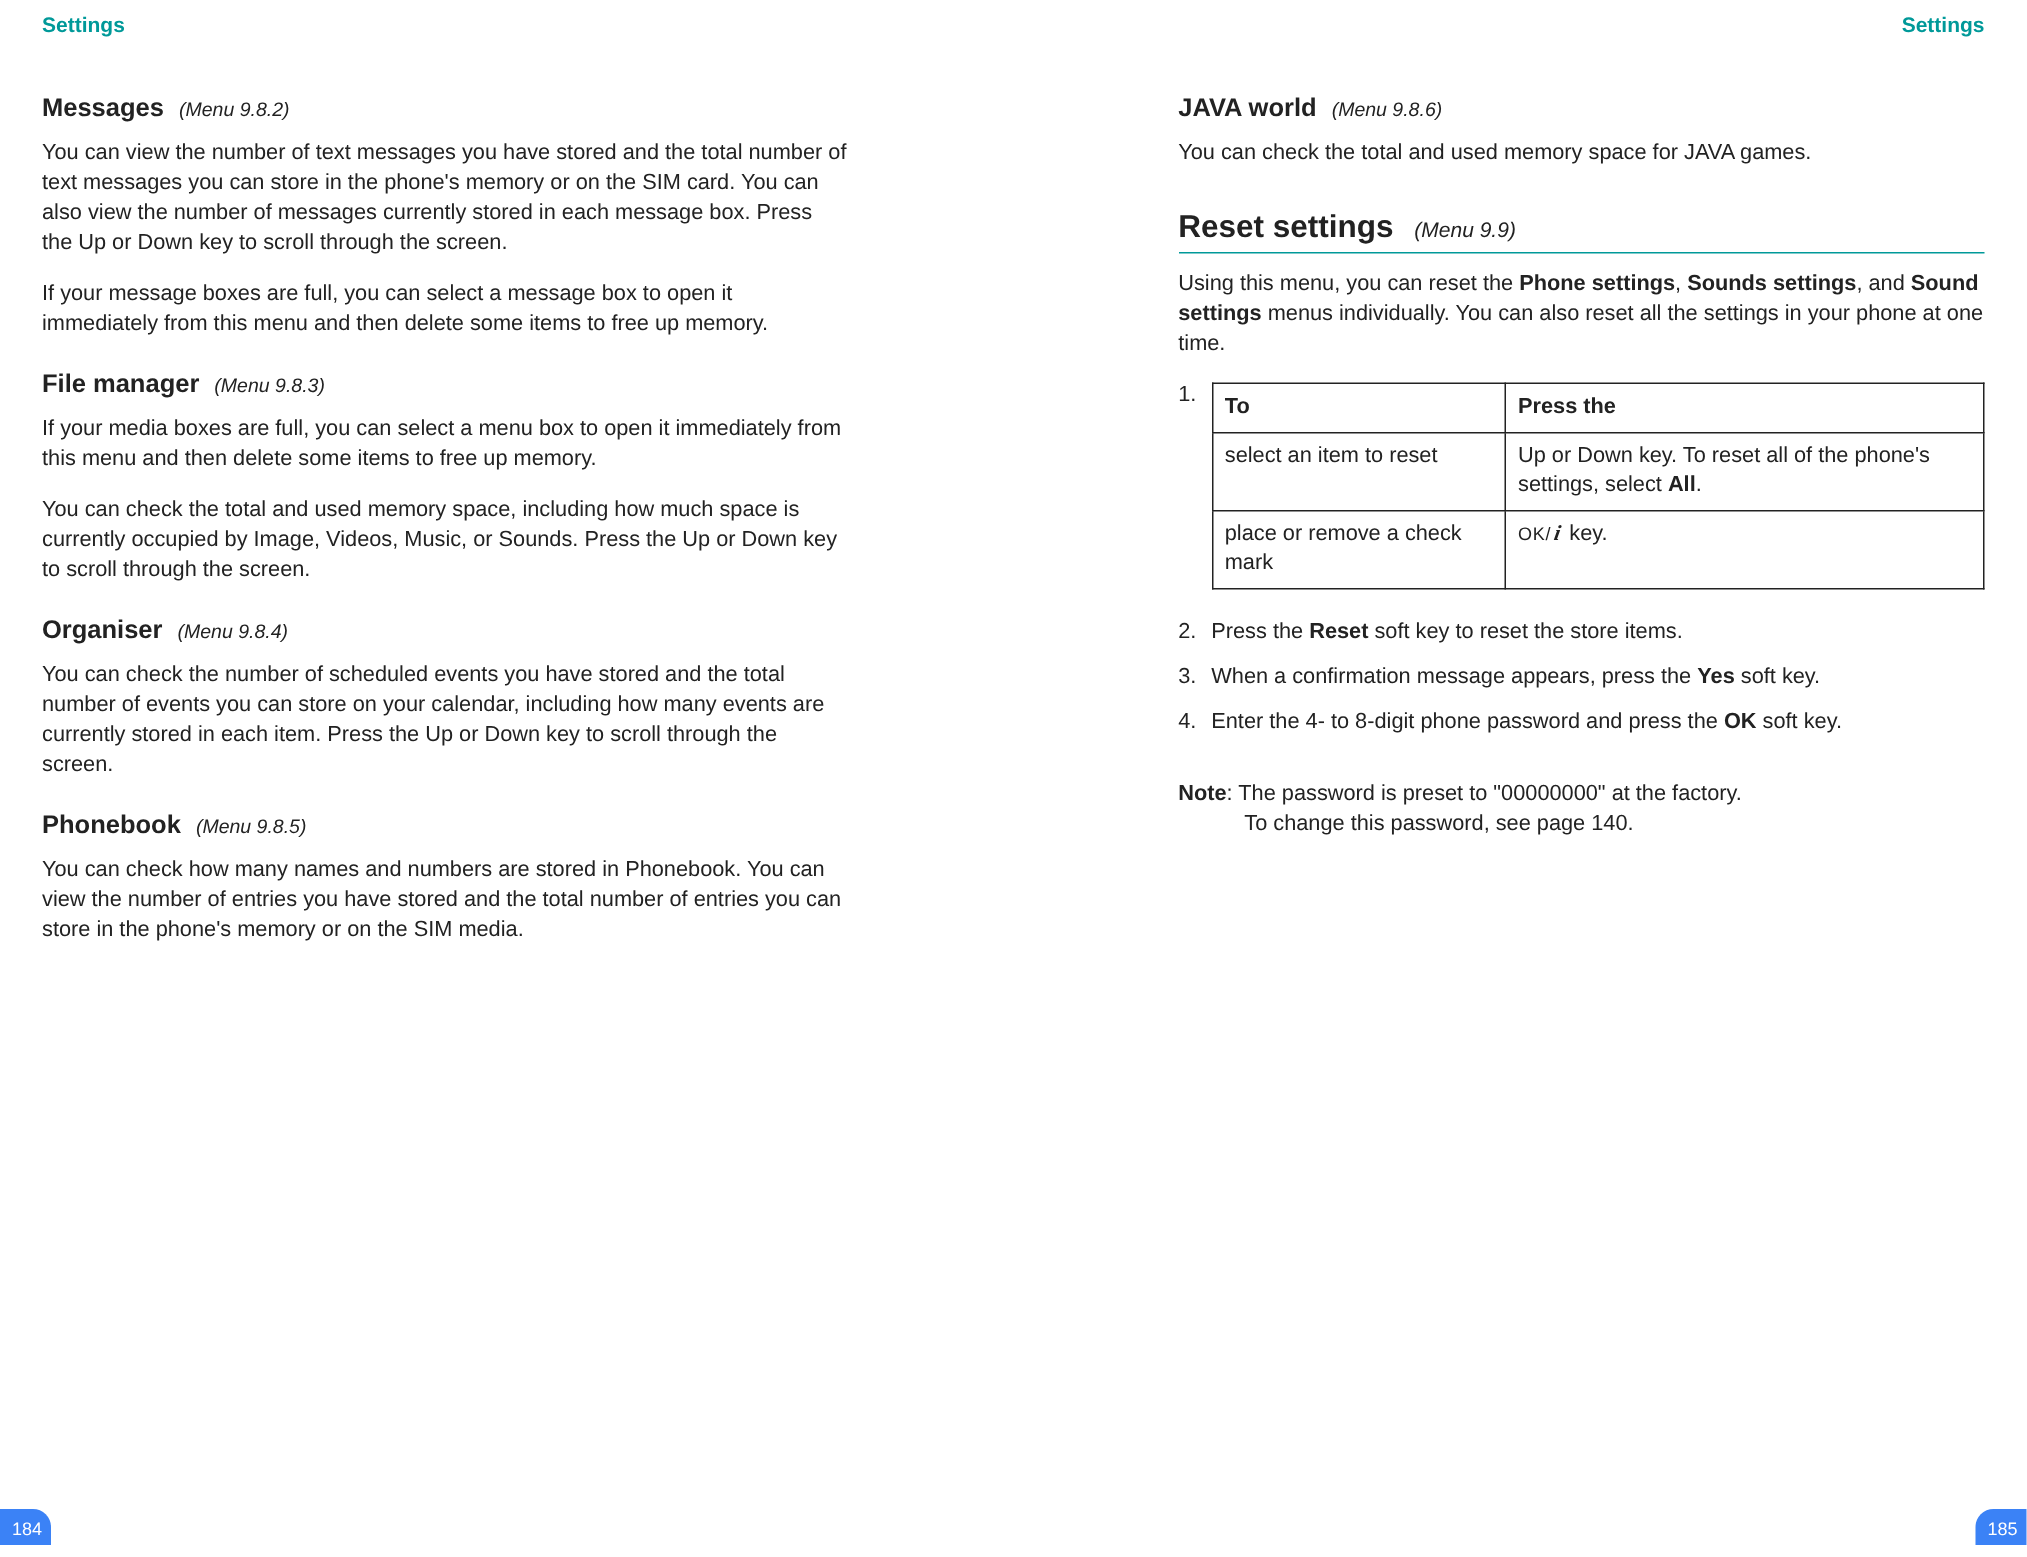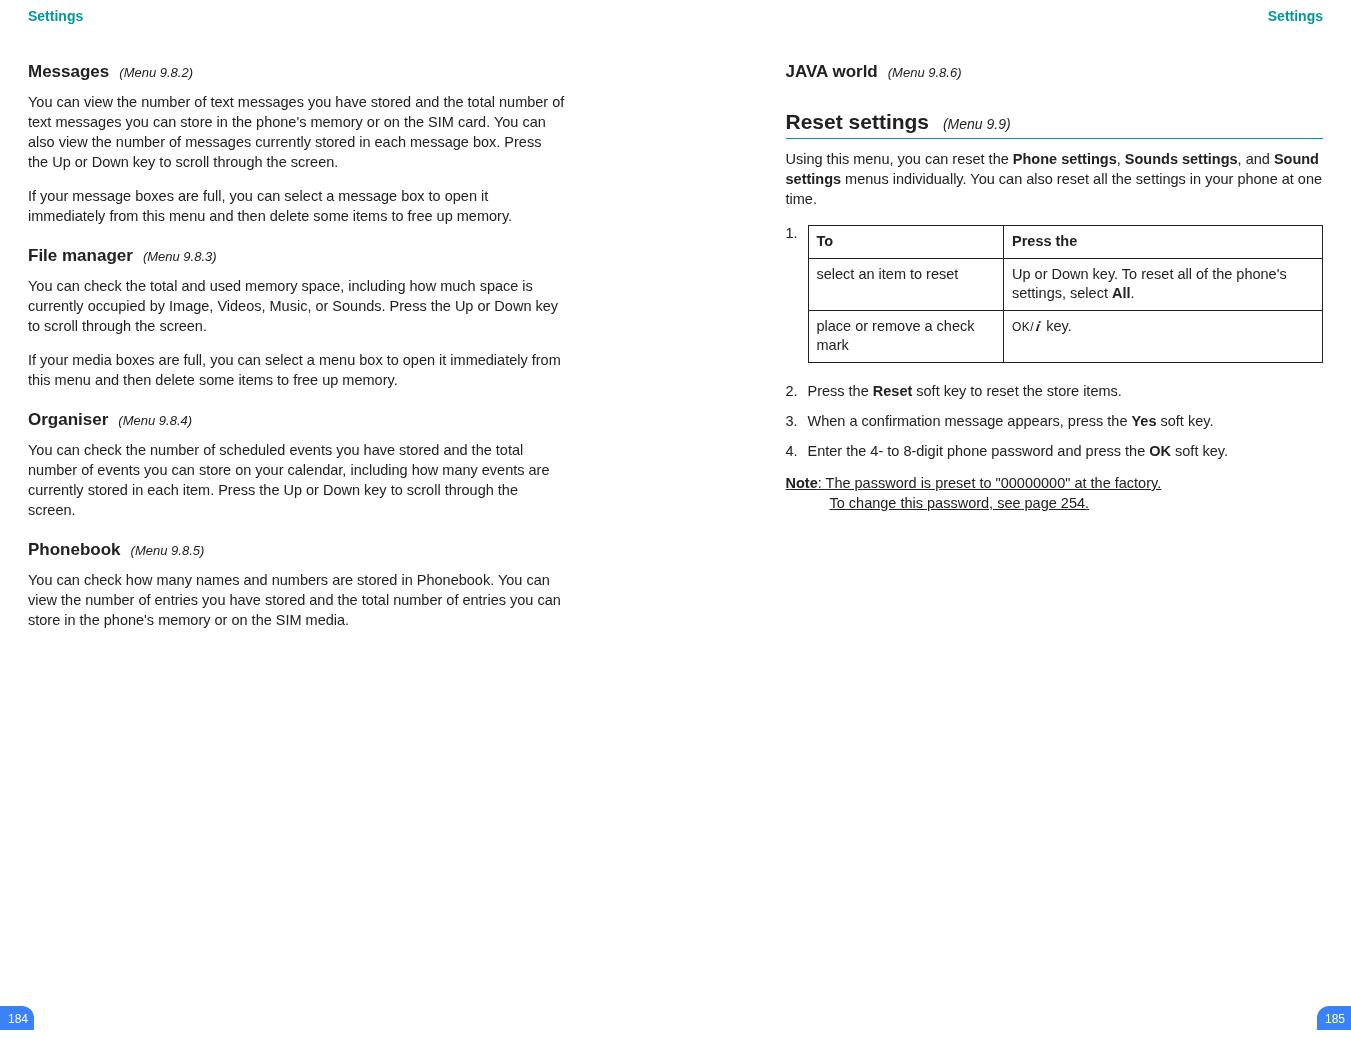--- a/index.html
+++ b/index.html
@@ -66,21 +66,21 @@
   table.reset th, table.reset td {
     border: 1px solid #222;
     text-align: left;
     vertical-align: top;
     padding: 6px 8px;
     font-size: 14.5px;
     line-height: 1.35;
   }
   table.reset th { font-weight: bold; }
 
-  .note { display:flex; margin-top: 12px; line-height:1.38;text-decoration:underline; }
+  .note { display:flex; margin-top: 28px; line-height:1.38; }
   .note-label { font-weight: bold; }
   .note-indent { margin-left: 44px; display:block; }
 
   .pagenum {
     position: absolute;
     bottom: 8px;
     background: #3b82f6;
     color: #fff;
     font-size: 12px;
     padding: 6px 8px 4px 8px;
@@ -117,22 +117,22 @@
       <span class="sub-title">Messages</span>
       <span class="menu-ref">(Menu 9.8.2)</span>
     </div>
     <p class="body">You can view the number of text messages you have stored and the total number of text messages you can store in the phone's memory or on the SIM card. You can also view the number of messages currently stored in each message box. Press the Up or Down key to scroll through the screen.</p>
     <p class="body">If your message boxes are full, you can select a message box to open it immediately from this menu and then delete some items to free up memory.</p>
 
     <div class="subheading">
       <span class="sub-title">File manager</span>
       <span class="menu-ref">(Menu 9.8.3)</span>
     </div>
+    <p class="body">If your media boxes are full, you can select a menu box to open it immediately from this menu and then delete some items to free up memory.</p>
     <p class="body">You can check the total and used memory space, including how much space is currently occupied by Image, Videos, Music, or Sounds. Press the Up or Down key to scroll through the screen.</p>
-    <p class="body">If your media boxes are full, you can select a menu box to open it immediately from this menu and then delete some items to free up memory.</p>
 
     <div class="subheading">
       <span class="sub-title">Organiser</span>
       <span class="menu-ref">(Menu 9.8.4)</span>
     </div>
     <p class="body">You can check the number of scheduled events you have stored and the total number of events you can store on your calendar, including how many events are currently stored in each item. Press the Up or Down key to scroll through the screen.</p>
 
     <div class="subheading">
       <span class="sub-title">Phonebook</span>
       <span class="menu-ref">(Menu 9.8.5)</span>
@@ -142,20 +142,21 @@
     <div class="pagenum left">184</div>
   </div>
 
   <div class="page page-right">
     <div class="header">Settings</div>
 
     <div class="subheading" style="margin-top:0">
       <span class="sub-title">JAVA world</span>
       <span class="menu-ref">(Menu 9.8.6)</span>
     </div>
+    <p class="body">You can check the total and used memory space for JAVA games.</p>
 
     <h2 class="section">
       <span>Reset settings</span>
       <span class="menu-ref">(Menu 9.9)</span>
     </h2>
 
     <p class="body">
       <span>Using this menu, you can reset the </span><b>Phone settings</b><span>, </span><b>Sounds settings</b><span>, and </span><b>Sound settings</b><span> menus individually. You can also reset all the settings in your phone at one time.</span>
     </p>
 
@@ -205,20 +206,20 @@
         <div class="ol-num">4.</div>
         <div class="ol-body">
           <span>Enter the 4- to 8-digit phone password and press the </span><b>OK</b><span> soft key.</span>
         </div>
       </div>
     </div>
 
     <div class="note">
       <div>
         <span class="note-label">Note</span><span>: </span><span>The password is preset to "00000000" at the factory.</span>
-        <span class="note-indent">To change this password, see page 254.</span>
+        <span class="note-indent">To change this password, see page 140.</span>
       </div>
     </div>
 
     <div class="pagenum right">185</div>
   </div>
 
 </div>
 
 </body></html>

